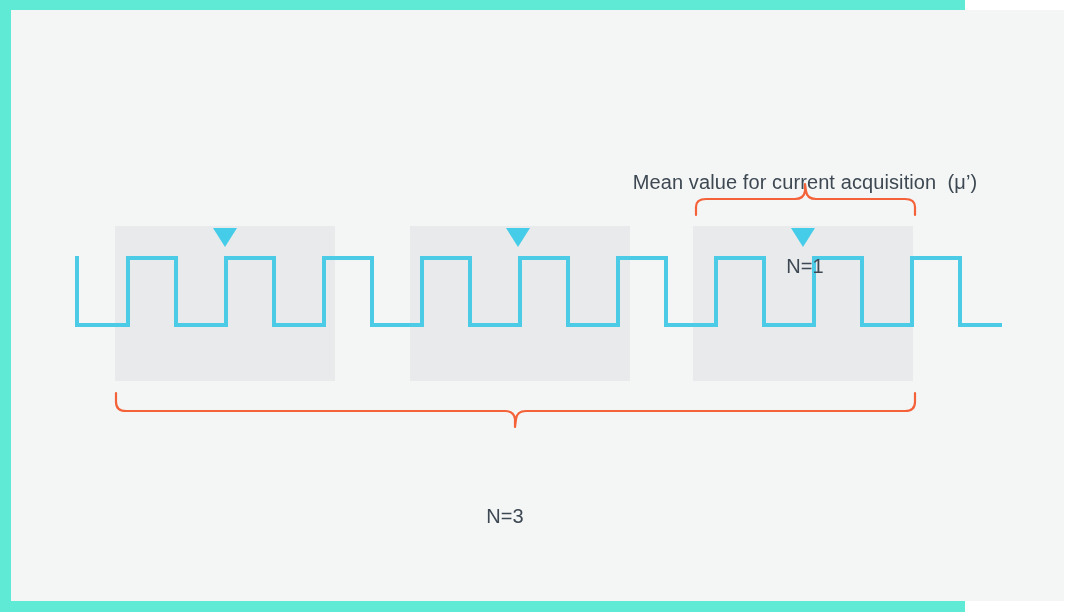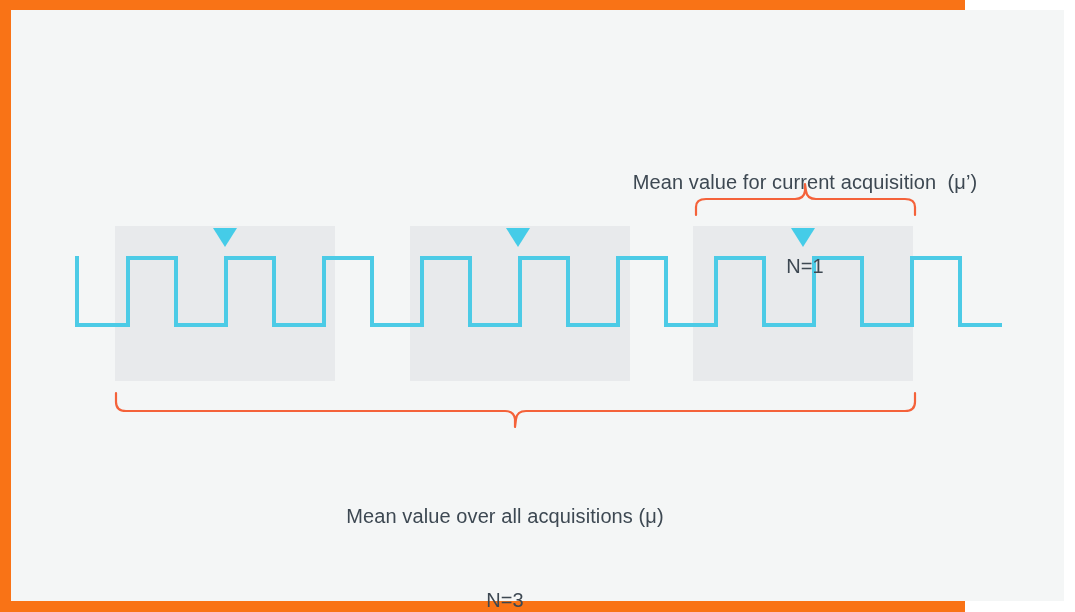--- a/index.html
+++ b/index.html
@@ -10,21 +10,21 @@
   body {
     width: 1075px;
     height: 612px;
     overflow: hidden;
     font-family: "Liberation Sans", sans-serif;
   }
   #figure {
     position: relative;
     width: 965px;
     height: 612px;
-    background: #f97316;
+    background: #5eead4;
   }
   #canvas {
     position: absolute;
     left: 11px;
     top: 10px;
     width: 1053px;
     height: 591px;
     background: #f4f6f6;
   }
   .label {
@@ -119,17 +119,16 @@
                L 915,393"></path>
     </g>
   </svg>
 
   <div class="label" id="label-top">
     <div>Mean value for current acquisition  (μ’)</div>
     <div>N=1</div>
   </div>
 
   <div class="label" id="label-bottom">
-    <div>Mean value over all acquisitions (μ)</div>
     <div>N=3</div>
   </div>
 
 </div>
 
 </body></html>

